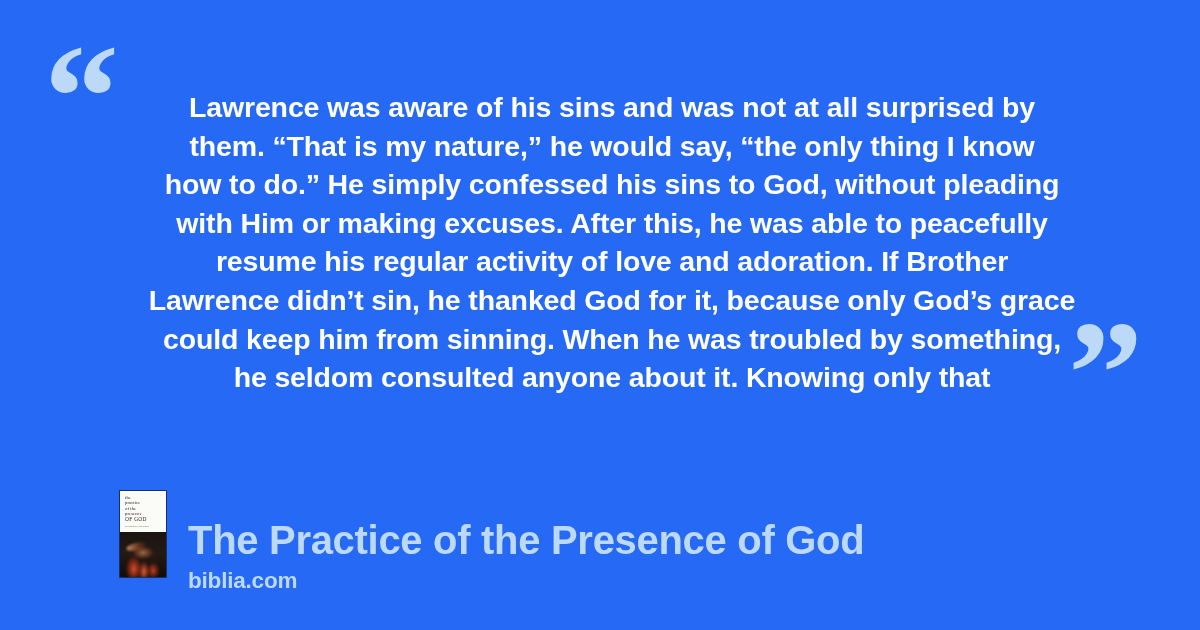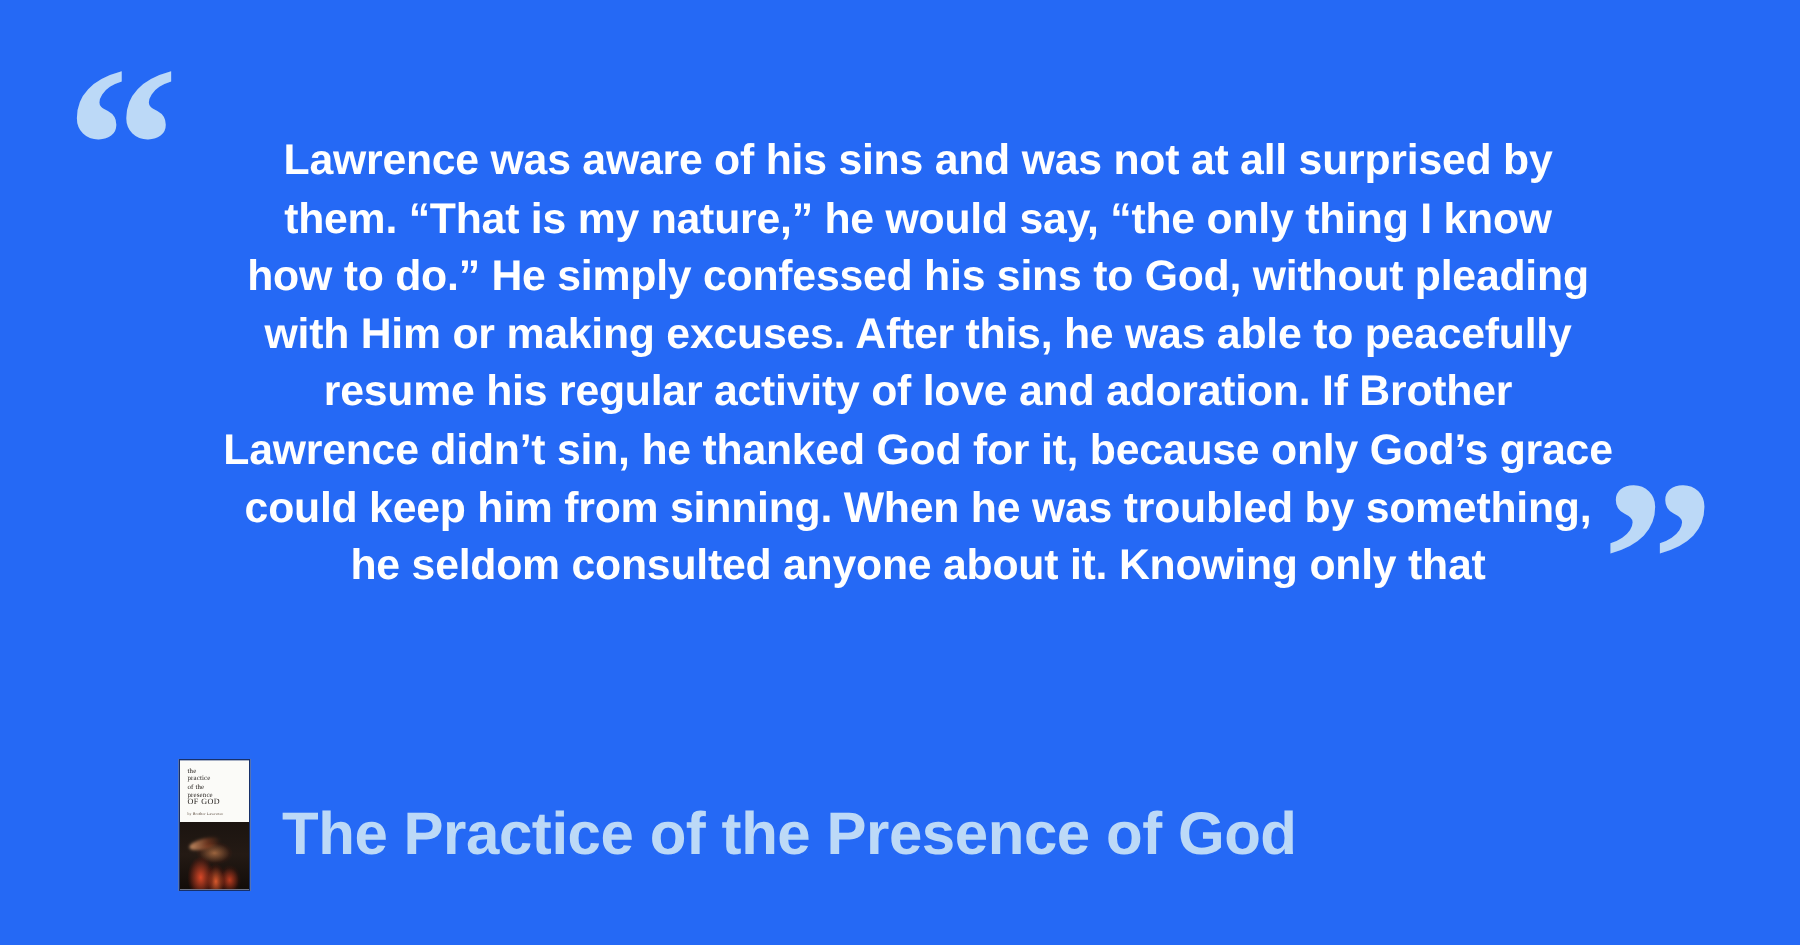--- a/index.html
+++ b/index.html
@@ -195,17 +195,18 @@
           <div>presence</div>
           <div class="big">OF GOD</div>
         </div>
         <div class="cover-author">by Brother Lawrence</div>
       </div>
       <div class="cover-photo"></div>
     </div>
 
     <div class="footer-text">
       <div class="book-title">The Practice of the Presence of God</div>
+      <div class="site-url">biblia.com</div>
     </div>
 
   </div>
 
 </div>
 
 </body></html>

